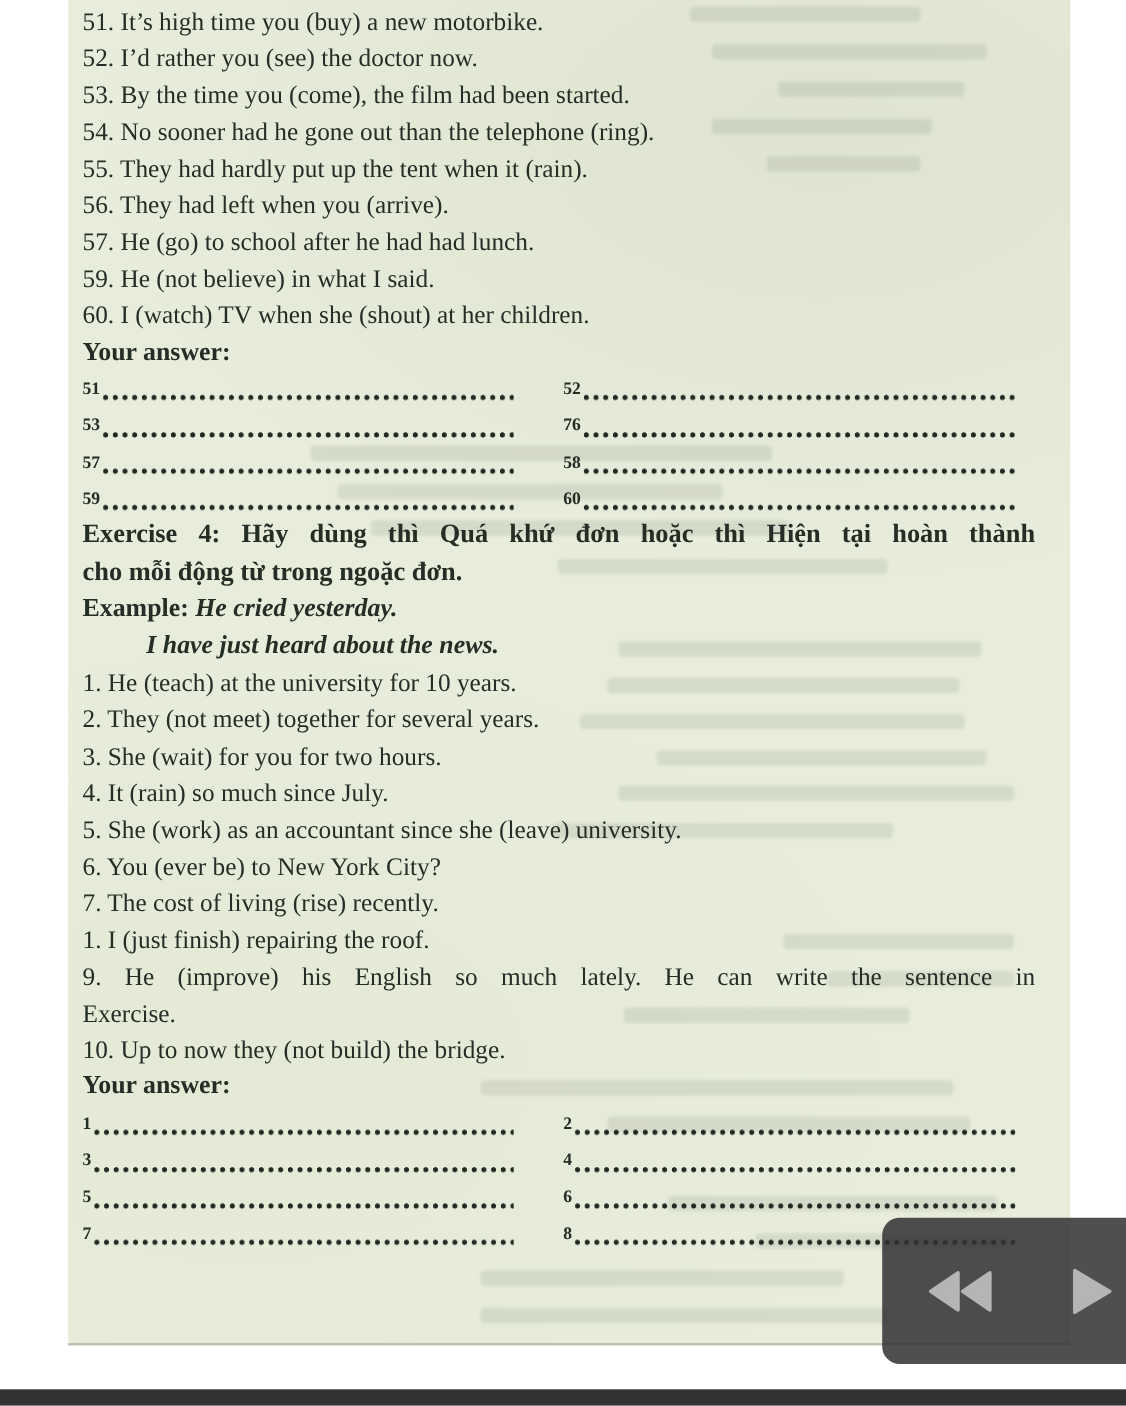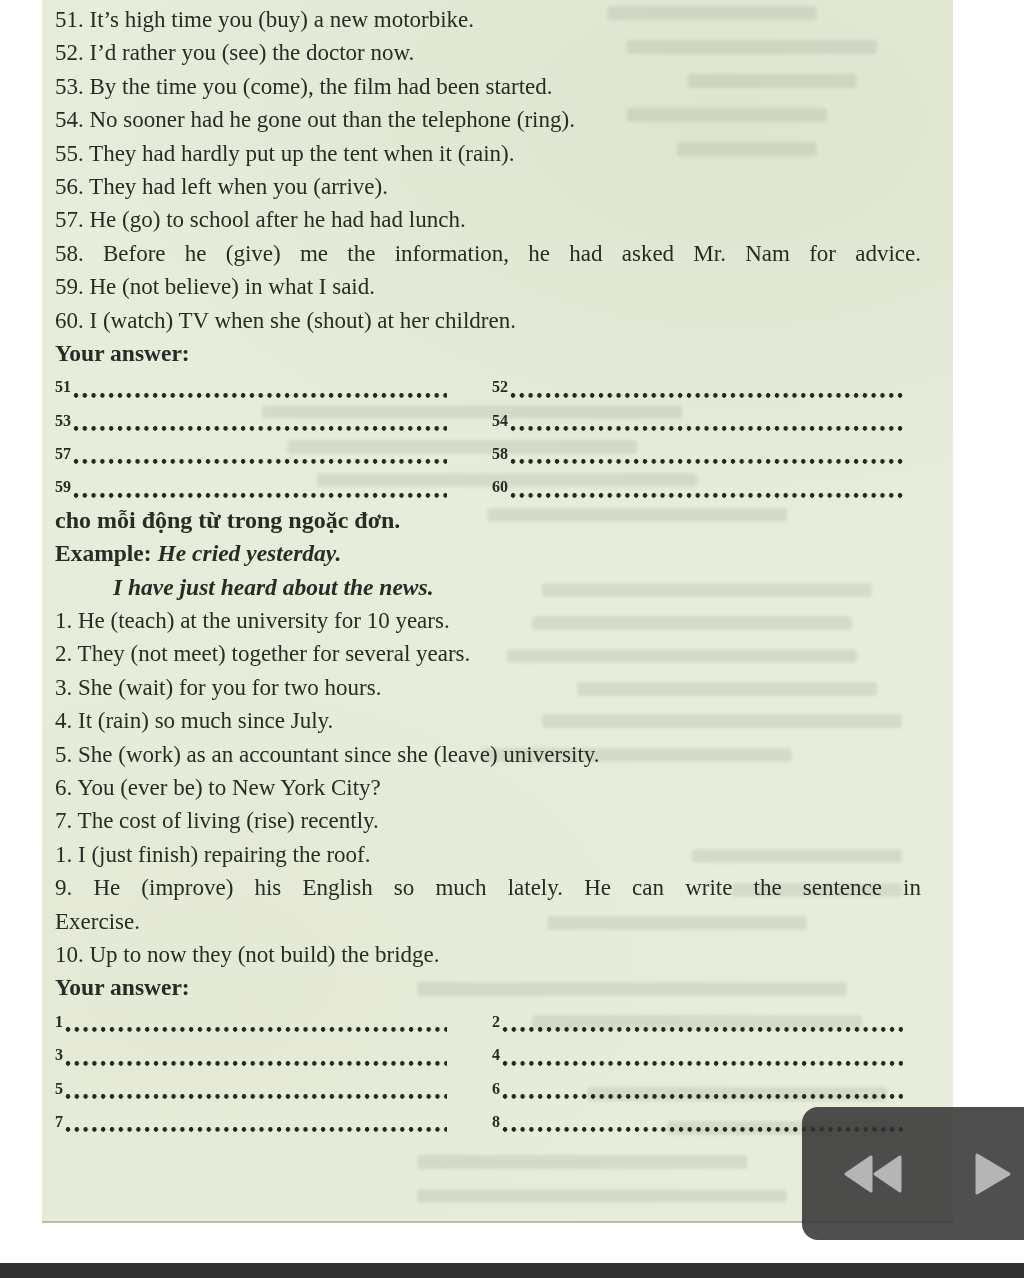--- a/index.html
+++ b/index.html
@@ -2,21 +2,21 @@
 <html><head>
 <meta charset="utf-8">
 <style>
   html,body{margin:0;padding:0;}
   body{
     width:1024px;height:1278px;background:#ffffff;overflow:hidden;position:relative;
     font-family:"Liberation Serif","DejaVu Serif",serif;
   }
   
   .scan-page{
-    position:absolute;left:42px;top:0;width:911px;height:1223px;box-sizing:border-box;
+    position:absolute;left:62px;top:0;width:911px;height:1223px;box-sizing:border-box;
     background:#e8ecdb;
     background-image:
       radial-gradient(120% 55% at 75% 10%, rgba(208,216,190,.40), rgba(232,236,219,0) 60%),
       radial-gradient(90% 45% at 18% 80%, rgba(224,230,207,.45), rgba(232,236,219,0) 70%);
     border-bottom:2px solid #b9bcb0;
     padding:3px 32px 0 13px;
     color:#242e24;
   }
   .content{position:relative;z-index:2;}
   .line{font-size:23px;line-height:33.4px;height:33.4px;white-space:nowrap;}
@@ -84,21 +84,20 @@
   <div class="content">
     <section>
       <div id="ex3-items">
           <div class="line">51. It’s high time you (buy) a new motorbike.</div>
           <div class="line">52. I’d rather you (see) the doctor now.</div>
           <div class="line">53. By the time you (come), the film had been started.</div>
           <div class="line">54. No sooner had he gone out than the telephone (ring).</div>
           <div class="line">55. They had hardly put up the tent when it (rain).</div>
           <div class="line">56. They had left when you (arrive).</div>
           <div class="line">57. He (go) to school after he had had lunch.</div>
-          <div class="line jl">58. Before he (give) me the information, he had asked Mr. Nam for advice.</div>
           <div class="line">59. He (not believe) in what I said.</div>
           <div class="line">60. I (watch) TV when she (shout) at her children.</div>
         </div>
       <div class="ya">Your answer:</div>
       <div id="ex3-rows">
           <div class="arow">
             <div class="acell">
               <span class="rnum">51</span>
               <span class="dots"></span>
             </div>
@@ -106,21 +105,21 @@
               <span class="rnum">52</span>
               <span class="dots"></span>
             </div>
           </div>
           <div class="arow">
             <div class="acell">
               <span class="rnum">53</span>
               <span class="dots"></span>
             </div>
             <div class="acell right">
-              <span class="rnum">54</span>
+              <span class="rnum">76</span>
               <span class="dots"></span>
             </div>
           </div>
           <div class="arow">
             <div class="acell">
               <span class="rnum">57</span>
               <span class="dots"></span>
             </div>
             <div class="acell right">
               <span class="rnum">58</span>
@@ -134,20 +133,21 @@
             </div>
             <div class="acell right">
               <span class="rnum">60</span>
               <span class="dots"></span>
             </div>
           </div>
         </div>
     </section>
 
     <section>
+      <div class="h jl">Exercise 4: Hãy dùng thì Quá khứ đơn hoặc thì Hiện tại hoàn thành</div>
       <div class="h">cho mỗi động từ trong ngoặc đơn.</div>
       <div class="exline"><span class="b">Example:</span>&nbsp;<span class="bi">He cried yesterday.</span></div>
       <div class="exline ex2 bi">I have just heard about the news.</div>
       <div id="ex4-items">
           <div class="line">1. He (teach) at the university for 10 years.</div>
           <div class="line">2. They (not meet) together for several years.</div>
           <div class="line">3. She (wait) for you for two hours.</div>
           <div class="line">4. It (rain) so much since July.</div>
           <div class="line">5. She (work) as an accountant since she (leave) university.</div>
           <div class="line">6. You (ever be) to New York City?</div>

